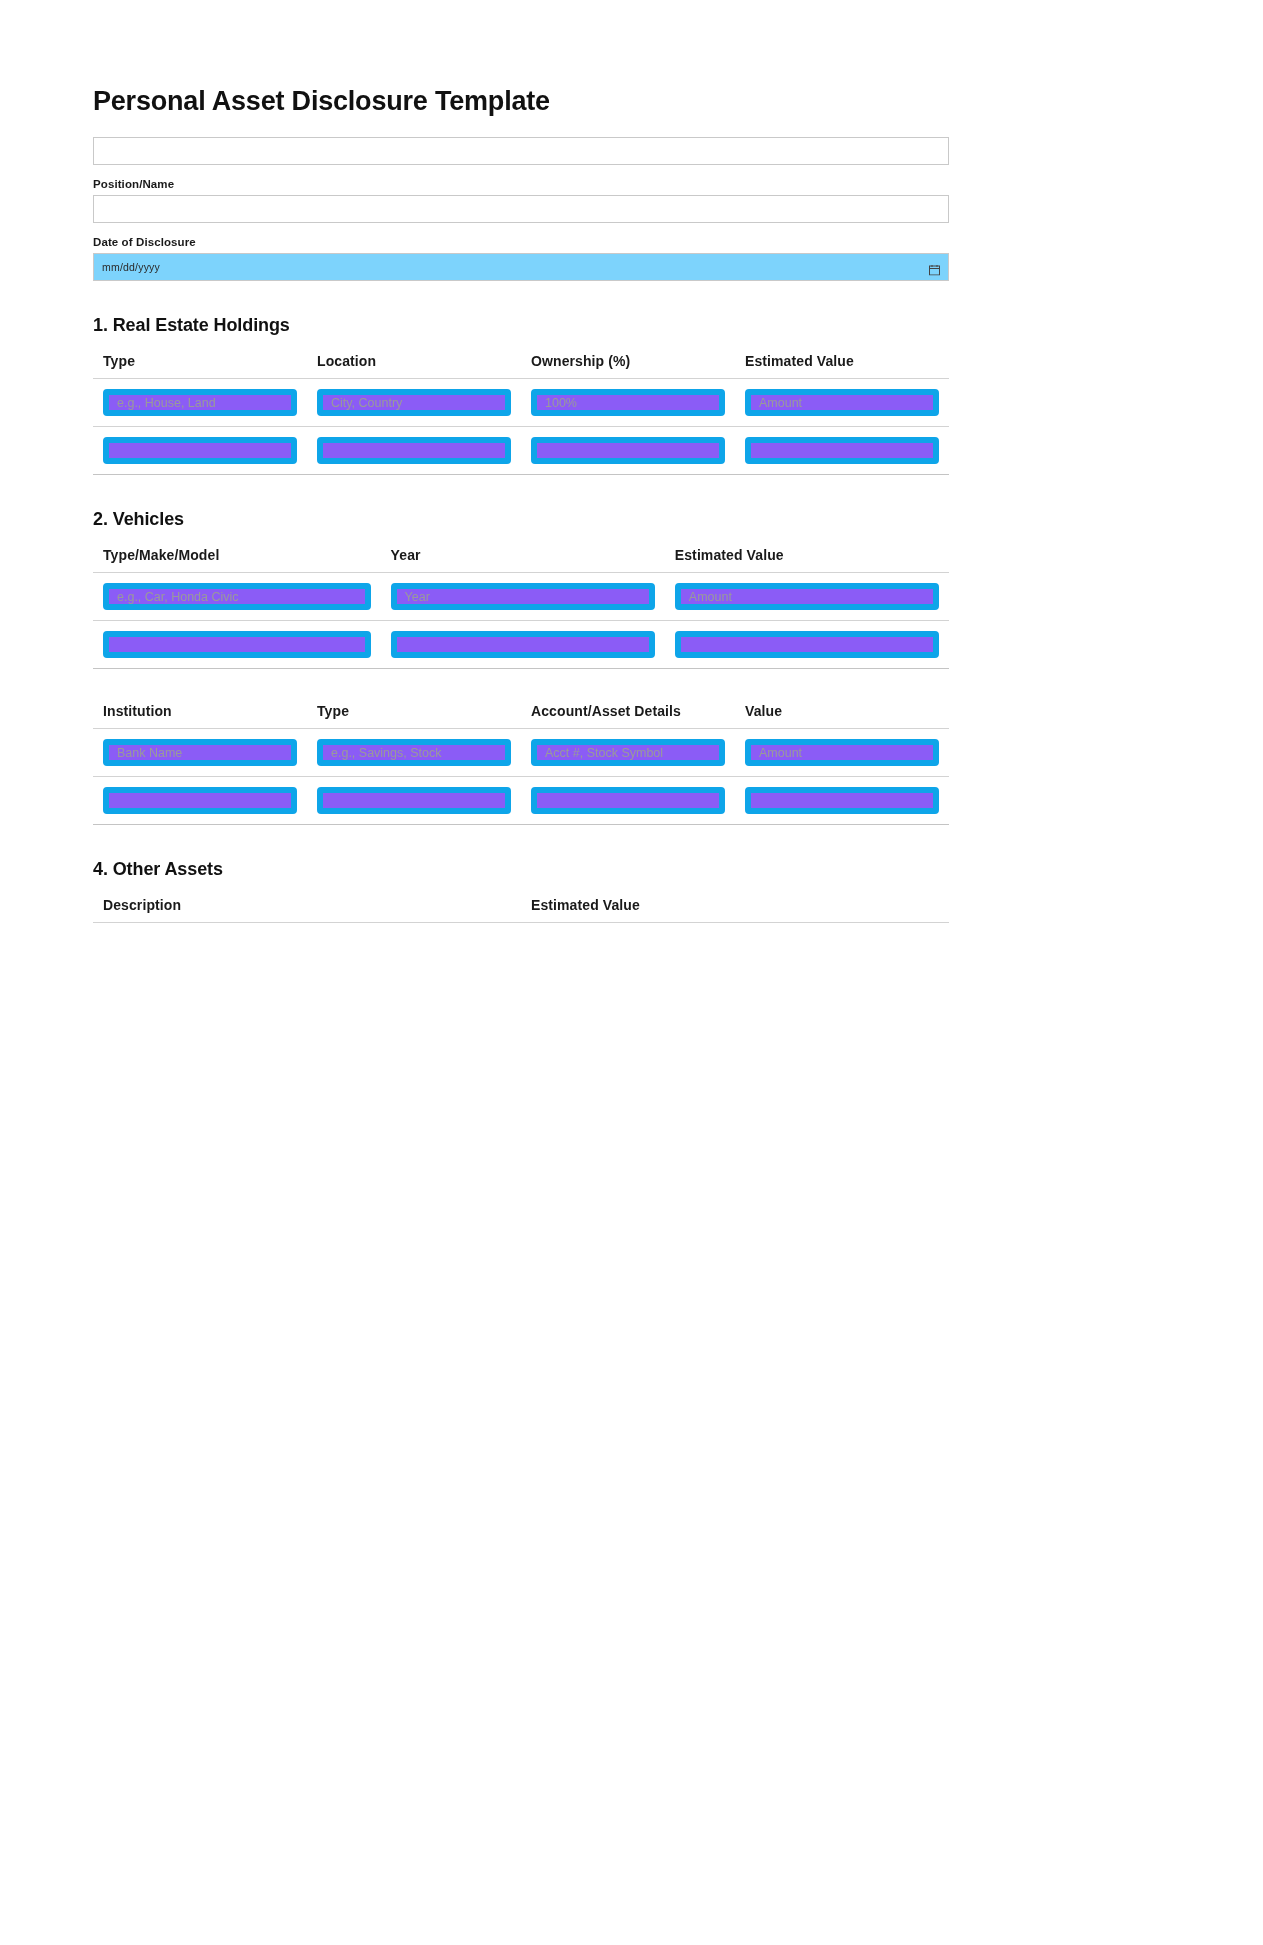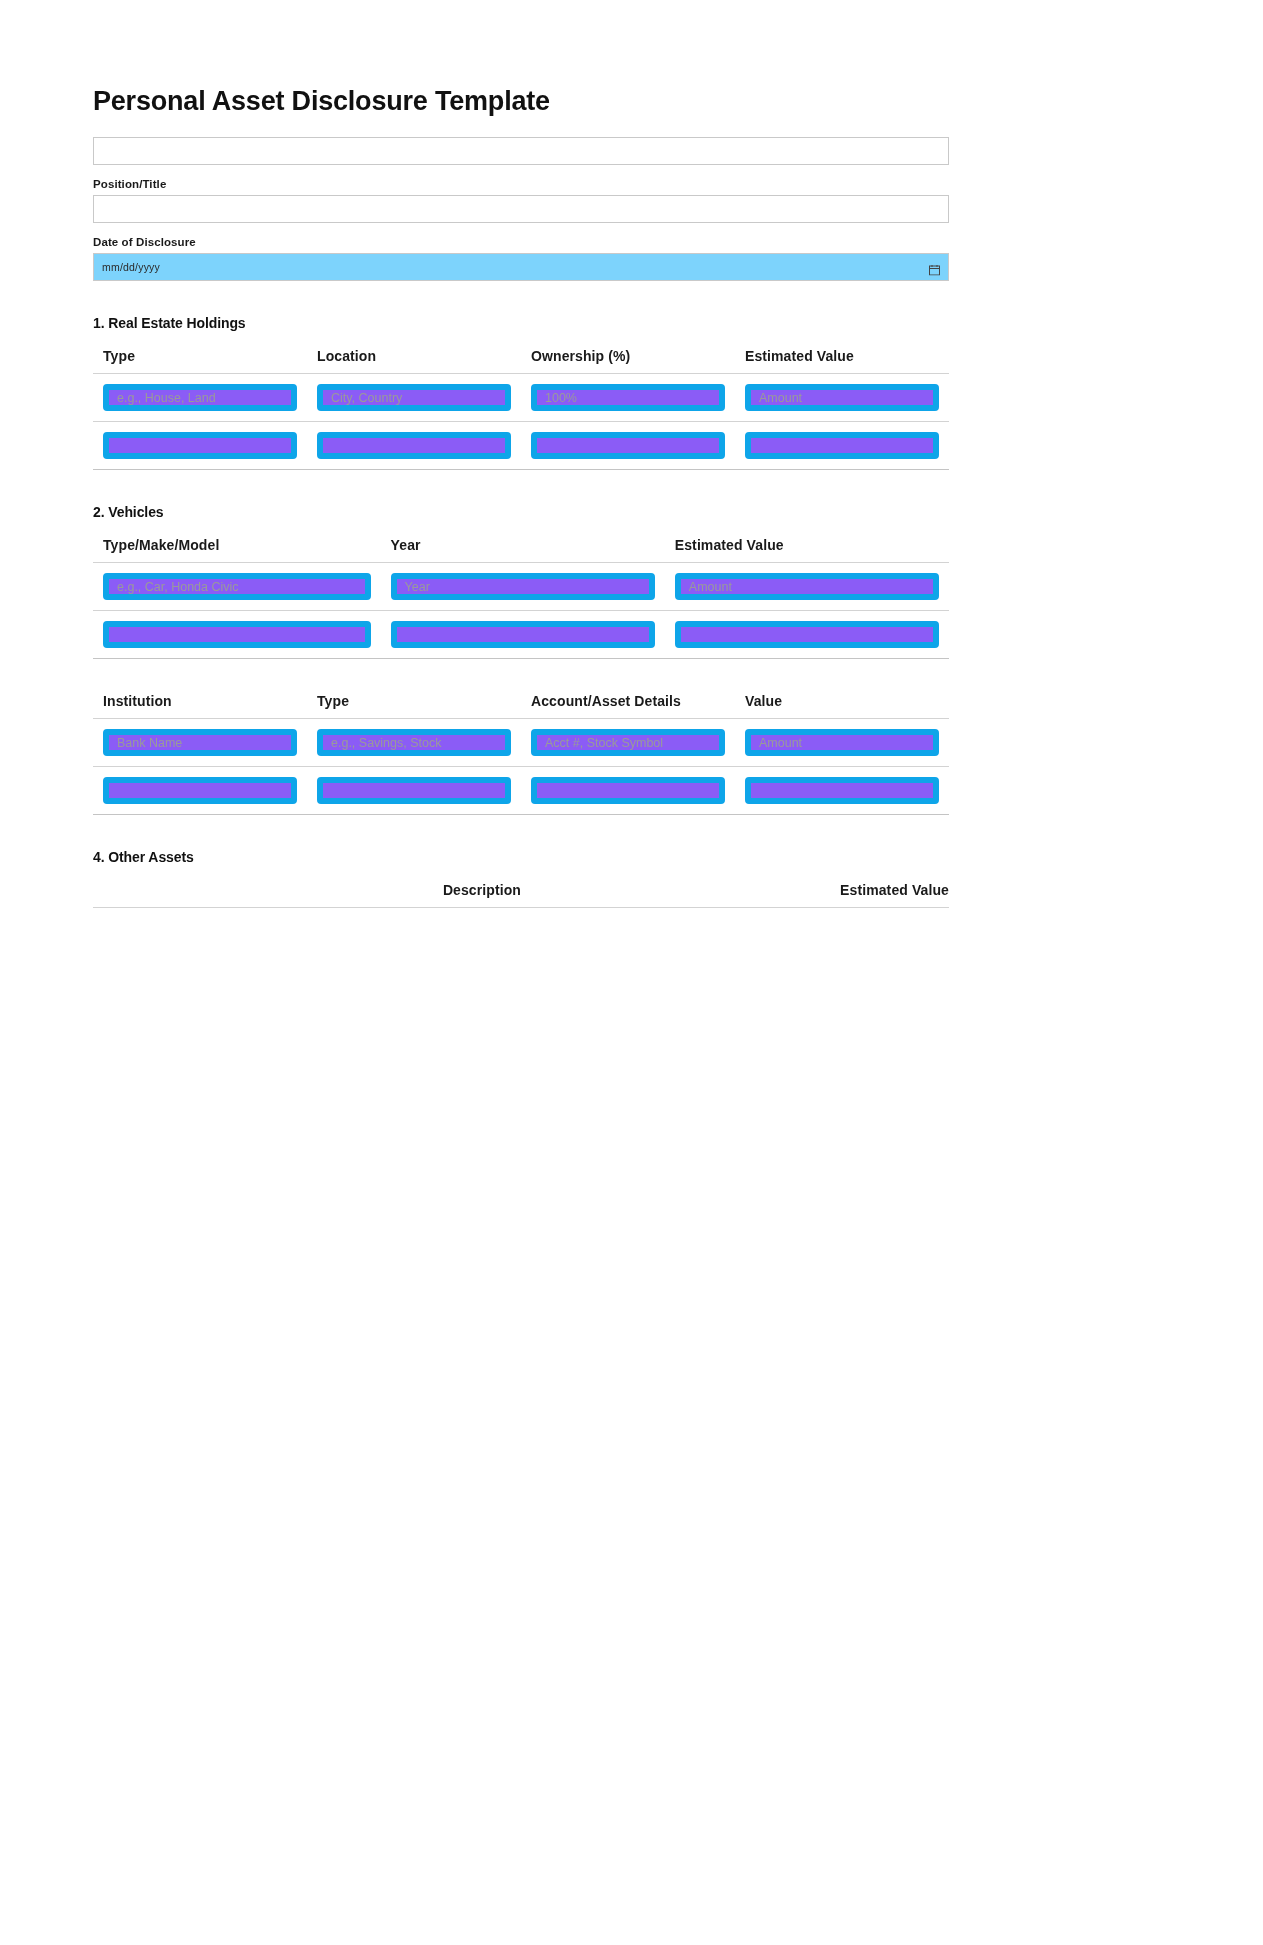--- a/index.html
+++ b/index.html
@@ -93,21 +93,21 @@
     width: 11px;
     height: 11px;
     cursor: pointer;
   }
 
   
   .section { margin-top: 34px; }
   .section:first-of-type { margin-top: 40px; }
 
   h2.section-title {
-    font-size: 14px;
+    font-size: 18px;
     font-weight: bold;
     margin: 0 0 17px 0;
     color: #111111;
     letter-spacing: -0.1px;
   }
 
   .table {
     width: 100%;
     border-collapse: collapse;
     table-layout: fixed;
@@ -137,36 +137,36 @@
     font-family: "Liberation Sans", sans-serif;
     font-size: 12.5px;
     color: #222;
     padding: 0 8px;
     outline: none;
     border-radius: 4px;
   }
   .cell-input::placeholder { color: #9a9a9a; }
 
   
-  .table-headeronly th { border-bottom: 1px solid #d3d3d3; text-align: right; }
+  .table-headeronly th { border-bottom: 1px solid #d3d3d3; }
 </style>
 </head>
 <body>
 
 <div class="page">
   <div class="wrap">
 
     <h1 class="doc-title">Personal Asset Disclosure Template</h1>
 
     <div class="field-block">
       <input class="text-input" type="text" value="" placeholder="" style="">
     </div>
 
     <div class="field-block">
-      <div class="field-label">Position/Title</div>
+      <div class="field-label">Position/Name</div>
       <input class="text-input" type="text" value="" placeholder="" style="">
     </div>
 
     <div class="field-block">
       <div class="field-label">Date of Disclosure</div>
       <div class="date-input-wrap">
         <div class="date-input">
           <span class="date-placeholder">mm/dd/yyyy</span>
         </div>
         <span class="date-picker-icon">

